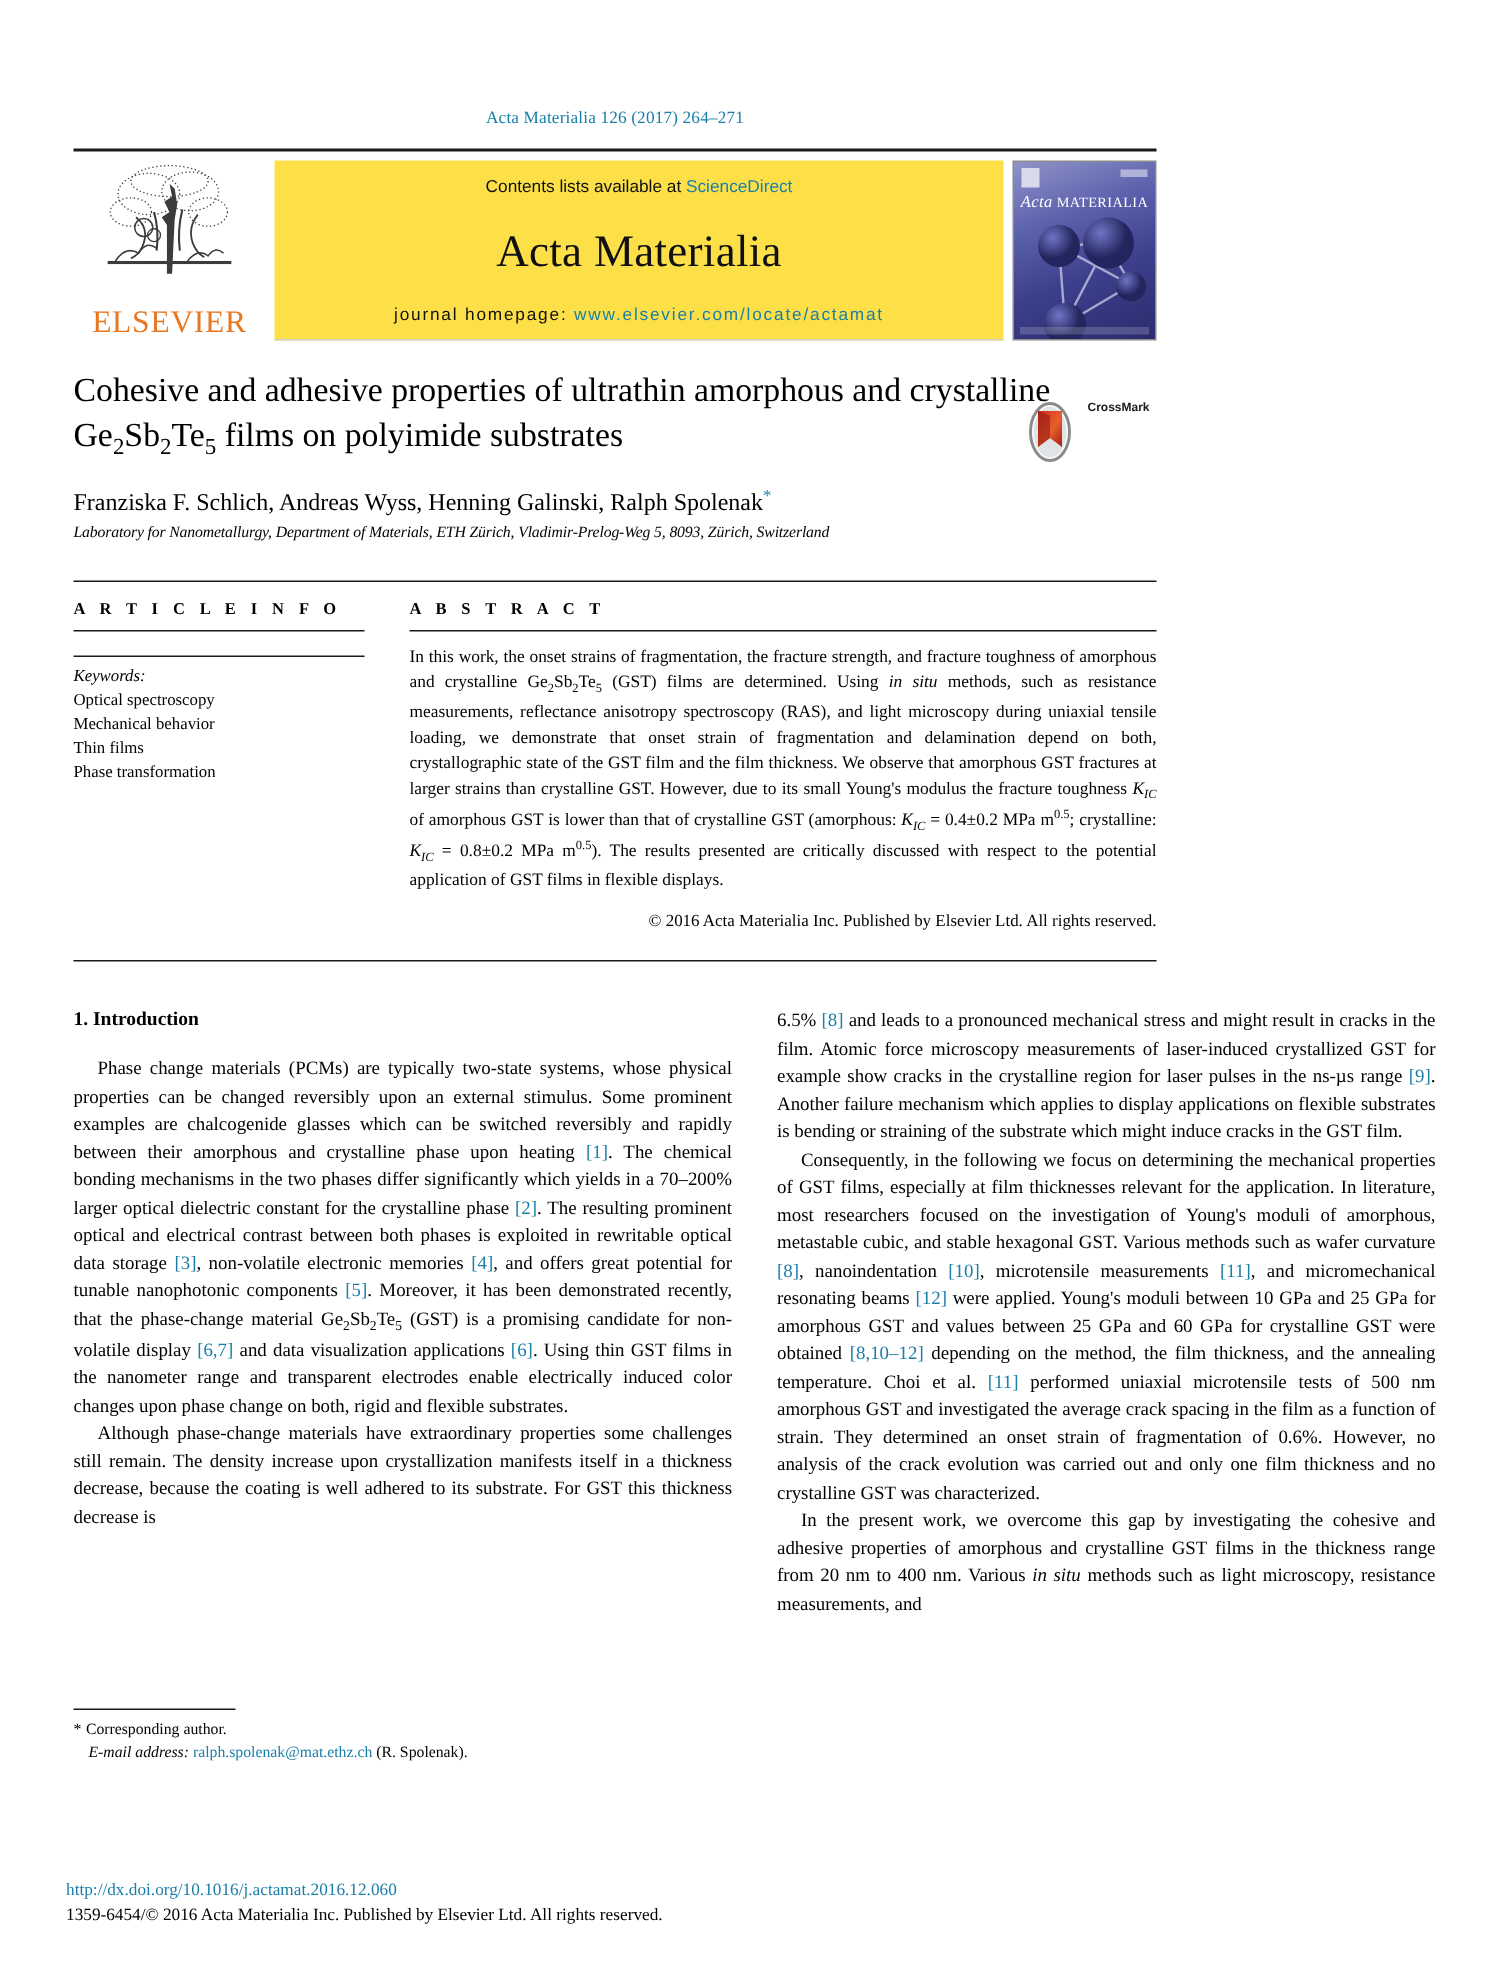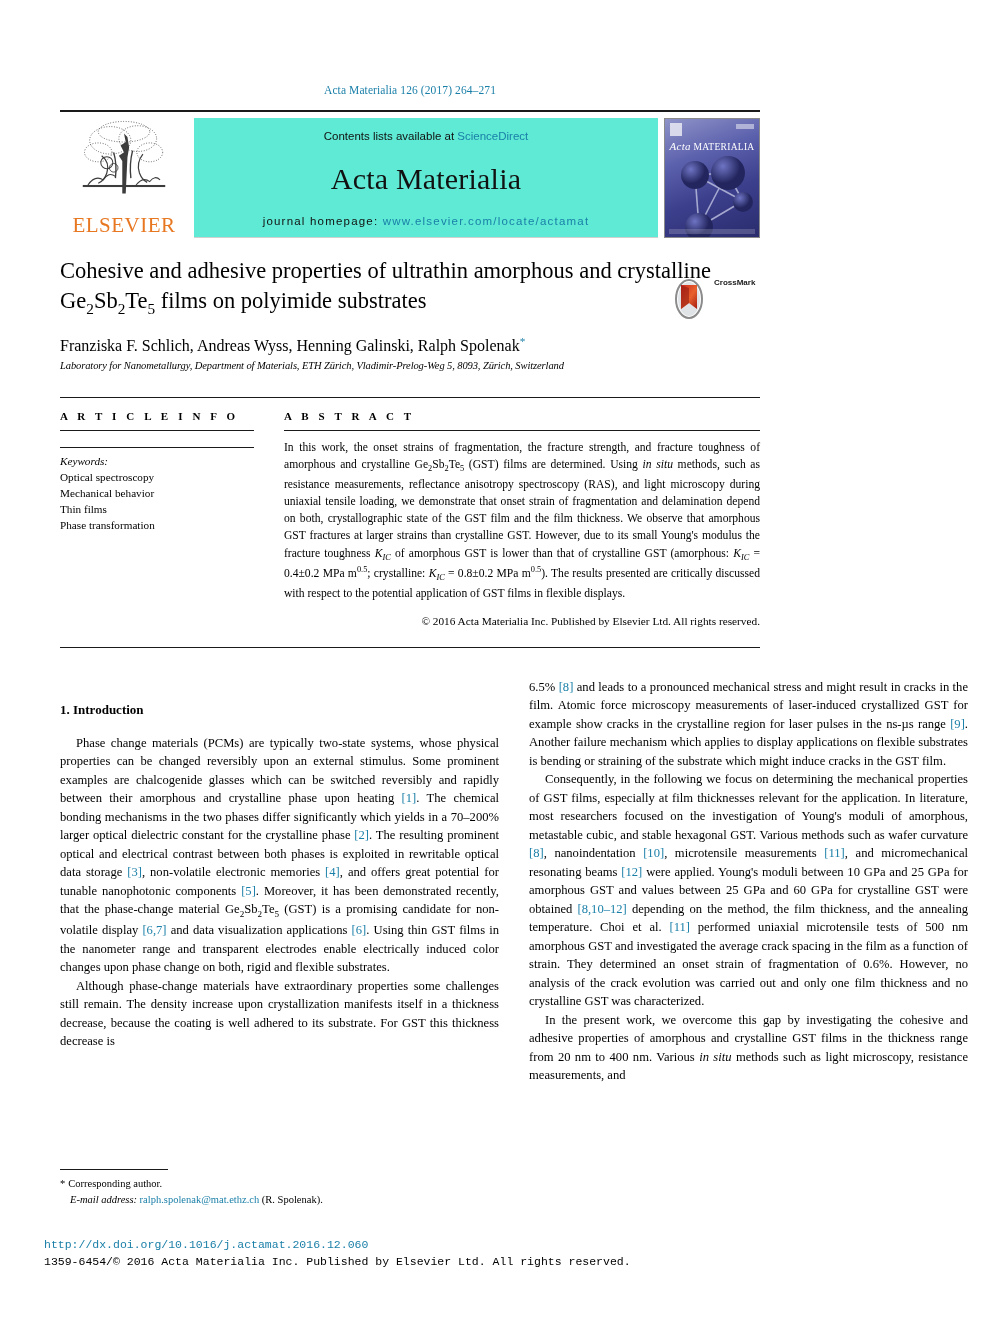--- a/index.html
+++ b/index.html
@@ -7,21 +7,21 @@
     margin: 0; padding: 0;
     background: #ffffff;
   }
   body {
     width: 992px; height: 1323px;
     font-family: "Liberation Serif", serif;
     color: #000;
     position: relative;
     overflow: hidden;
   }
-  .page { position: relative; width: 820px; height: 1323px; padding: 16px; }
+  .page { position: relative; width: 820px; height: 1323px; padding: 5px; }
 
   
   .running-head {
     text-align: center;
     font-family: "Liberation Serif", serif;
     font-size: 11.5px;
     color: #1a7fa8;
     padding-top: 68px;
     letter-spacing: 0.1px;
   }
@@ -49,21 +49,21 @@
     font-family: "Liberation Serif", serif;
     font-size: 21px;
     letter-spacing: 0.5px;
     color: #E87722;
     line-height: 1;
     margin-top: 18px;
     font-weight: 400;
   }
   .journal-band {
     flex: 1 1 auto;
-    background: #5eead4;
+    background: #fde047;
     margin-left: 6px;
     margin-right: 6px;
     display: flex;
     flex-direction: column;
     justify-content: space-between;
     align-items: center;
     padding: 12px 0 10px 0;
     border-bottom: 1px solid #d0d0d0;
   }
   .contents-line {
@@ -241,22 +241,22 @@
     width: 108px;
     margin-bottom: 6px;
   }
   .footnote .star { margin-right: 3px; }
   .footnote .lbl { font-style: italic; }
   .footnote a, .footnote .mail { color: #1a7fa8; text-decoration: none; }
 
   
   .page-footer {
     position: absolute;
-    left: 44px; bottom: 53px;
-    font-family: Liberation Mono, monospace;
+    left: 44px; bottom: 37px;
+    font-family: Liberation Serif, serif;
     font-size: 11.5px;
     line-height: 1.5;
   }
   .page-footer .doi { color: #1a7fa8; }
 </style>
 </head>
 <body>
 
 <div class="page">
 
@@ -374,21 +374,21 @@
       <div class="rule"></div>
       <div class="abs-body">In this work, the onset strains of fragmentation, the fracture strength, and fracture toughness of amorphous and crystalline Ge<sub>2</sub>Sb<sub>2</sub>Te<sub>5</sub> (GST) films are determined. Using <i>in situ</i> methods, such as resistance measurements, reflectance anisotropy spectroscopy (RAS), and light microscopy during uniaxial tensile loading, we demonstrate that onset strain of fragmentation and delamination depend on both, crystallographic state of the GST film and the film thickness. We observe that amorphous GST fractures at larger strains than crystalline GST. However, due to its small Young's modulus the fracture toughness <i>K</i><sub><i>IC</i></sub> of amorphous GST is lower than that of crystalline GST (amorphous: <i>K</i><sub><i>IC</i></sub> = 0.4±0.2 MPa m<sup>0.5</sup>; crystalline: <i>K</i><sub><i>IC</i></sub> = 0.8±0.2 MPa m<sup>0.5</sup>). The results presented are critically discussed with respect to the potential application of GST films in flexible displays.</div>
       <div class="abs-copy">© 2016 Acta Materialia Inc. Published by Elsevier Ltd. All rights reserved.</div>
     </div>
   </div>
 
   <div class="hr-major"></div>
 
   <div class="body-cols">
 
-    <div class="bcol" style="height:505px;margin-top:24px;">
+    <div class="bcol" style="height:505px;">
       <h2 class="sec-head">1. Introduction</h2>
       <p class="para">Phase change materials (PCMs) are typically two-state systems, whose physical properties can be changed reversibly upon an external stimulus. Some prominent examples are chalcogenide glasses which can be switched reversibly and rapidly between their amorphous and crystalline phase upon heating <span class="ref">[1]</span>. The chemical bonding mechanisms in the two phases differ significantly which yields in a 70–200% larger optical dielectric constant for the crystalline phase <span class="ref">[2]</span>. The resulting prominent optical and electrical contrast between both phases is exploited in rewritable optical data storage <span class="ref">[3]</span>, non-volatile electronic memories <span class="ref">[4]</span>, and offers great potential for tunable nanophotonic components <span class="ref">[5]</span>. Moreover, it has been demonstrated recently, that the phase-change material Ge<sub>2</sub>Sb<sub>2</sub>Te<sub>5</sub> (GST) is a promising candidate for non-volatile display <span class="ref">[6,7]</span> and data visualization applications <span class="ref">[6]</span>. Using thin GST films in the nanometer range and transparent electrodes enable electrically induced color changes upon phase change on both, rigid and flexible substrates.</p>
       <p class="para">Although phase-change materials have extraordinary properties some challenges still remain. The density increase upon crystallization manifests itself in a thickness decrease, because the coating is well adhered to its substrate. For GST this thickness decrease is</p>
 
       <div class="footnote">
         <div class="fn-rule"></div>
         <div><span class="star">*</span><span>Corresponding author.</span></div>
         <div style="padding-left:10px"><span class="lbl">E-mail address:</span> <span class="mail">ralph.spolenak@mat.ethz.ch</span> <span>(R. Spolenak).</span></div>
       </div>
     </div>

